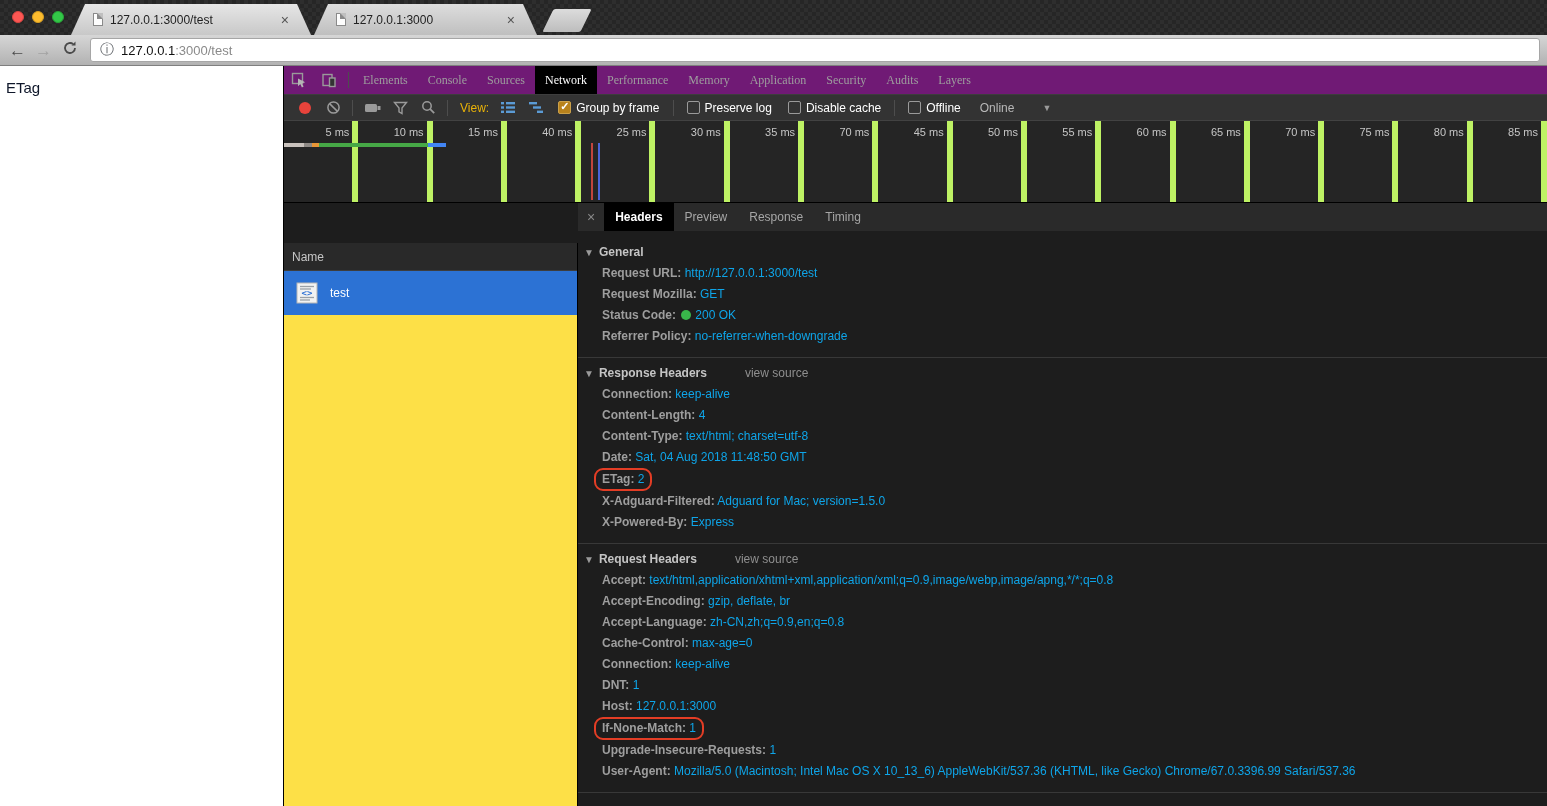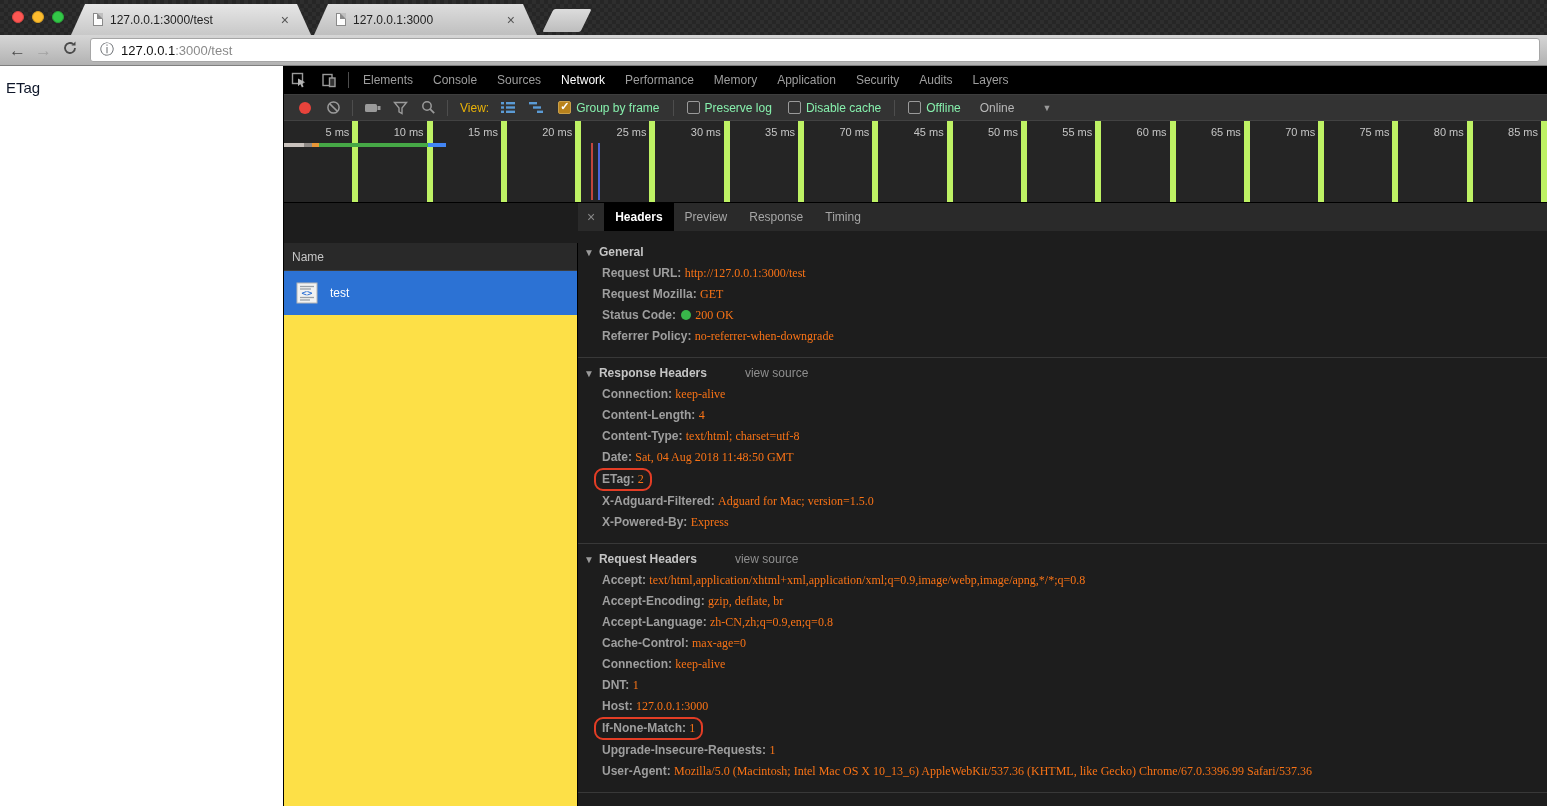--- a/index.html
+++ b/index.html
@@ -38,35 +38,35 @@
   .url-rest { color:#8a8a8a; }
 
   
   .content { position:absolute; top:66px; left:0; width:1547px; height:740px; display:flex; }
   .page { width:283px; height:100%; background:#fff; position:relative; }
   .page-text { position:absolute; top:13px; left:6px; font-size:15px; color:#0f172a; }
 
   
   .devtools { flex:1; height:100%; background:#1d1d1d; border-left:1px solid #000; position:relative; color:#c8c8c8; font-size:12px; display:flex; flex-direction:column; }
 
-  .dt-tabbar { height:28px; background:#000000; display:flex; align-items:center; flex:none; }
+  .dt-tabbar { height:28px; background:#701a75; display:flex; align-items:center; flex:none;font-family:Liberation Serif, serif; }
   .dt-iconbtn { width:30px; height:100%; display:flex; align-items:center; justify-content:center; }
   .dt-sep { width:1px; height:16px; background:#4d4d4d; margin:0 4px; flex:none; }
   .dt-tab { padding:0 10px; height:100%; display:flex; align-items:center; color:#9e9e9e; white-space:nowrap; }
   .dt-tab.active { background:#000; color:#fff; }
 
   .dt-toolbar { height:27px; background:#333; border-top:1px solid #3d3d3d; border-bottom:1px solid #424242; display:flex; align-items:center; flex:none; gap:2px; padding-left:8px; }
   .tbtn { width:26px; height:100%; display:flex; align-items:center; justify-content:center; }
   .record-dot { width:12px; height:12px; border-radius:50%; background:#e8433b; }
   .tb-label { color:#eab308; margin:0 4px 0 6px; }
   .checkwrap { display:flex; align-items:center; margin:0 7px; gap:5px; white-space:nowrap; }
   .cbox { width:13px; height:13px; border-radius:2px; border:1px solid #9a9a9a; background:transparent; position:relative; flex:none; }
   .cbox.checked { background:#b8821c; border-color:#caa04a; }
   .cbox.checked::after { content:"✓"; position:absolute; left:1px; top:-2px; color:#fff; font-size:11px; font-weight:bold; }
-  .cbox-label { color:#86efac; }
+  .cbox-label { color:#ffffff; }
   .online-label { color:#b8b8b8; margin-left:10px; }
   .caret { color:#9a9a9a; font-size:9px; margin-left:26px; }
 
   .dt-timeline { height:82px; background:#252525; border-bottom:1px solid #000; position:relative; flex:none; display:flex; }
   .tl-cell { flex:1; position:relative; border-right:6px solid #bef264;text-decoration:underline; }
   .tl-cell span { position:absolute; top:5px; right:3px; font-size:11px; color:#c6c6c6; white-space:nowrap; }
   .wf-seg { position:absolute; top:22px; height:4px; }
   .evt-line { position:absolute; top:22px; bottom:2px; width:2px; }
 
   .dt-body { flex:1; display:flex; min-height:0; }
@@ -83,21 +83,21 @@
   .detail-tab.active { background:#000; color:#fff; font-weight:bold; }
   .detail-content { flex:1; overflow:hidden; background:#1d1d1d; padding-top:6px; }
 
   .hsection { padding:4px 0 10px; border-bottom:1px solid #383838; }
   .sec-head { height:22px; line-height:22px; padding-left:6px; white-space:nowrap; }
   .tri { color:#9a9a9a; font-size:10px; margin-right:5px; }
   .sec-title { color:#c4c4c4; font-weight:bold; }
   .viewsource { color:#8f8f8f; margin-left:38px; font-weight:normal; }
   .hrow { line-height:21px; padding-left:24px; white-space:nowrap; }
   .hname { color:#9e9e9e; font-weight:bold; }
-  .hval { color:#f97316; font-family:Liberation Serif, serif; }
+  .hval { color:#0ea5e9; font-family:Liberation Sans, sans-serif; }
   .status-dot { display:inline-block; width:10px; height:10px; border-radius:50%; background:#39b54a; margin:0 4px -1px 2px; }
   .redbox { display:inline-block; border:2px solid #e33d25; border-radius:9px; padding:0 6px 1px 6px; margin-left:-8px; line-height:18px; }
 </style>
 </head>
 <body>
 
 <div class="chrome">
   <div class="lights">
     <div class="light red"></div>
     <div class="light yellow"></div>
@@ -245,21 +245,21 @@
         <div class="tl-cell">
           <span>5 ms</span>
         </div>
         <div class="tl-cell">
           <span>10 ms</span>
         </div>
         <div class="tl-cell">
           <span>15 ms</span>
         </div>
         <div class="tl-cell">
-          <span>20 ms</span>
+          <span>40 ms</span>
         </div>
         <div class="tl-cell">
           <span>25 ms</span>
         </div>
         <div class="tl-cell">
           <span>30 ms</span>
         </div>
         <div class="tl-cell">
           <span>35 ms</span>
         </div>

